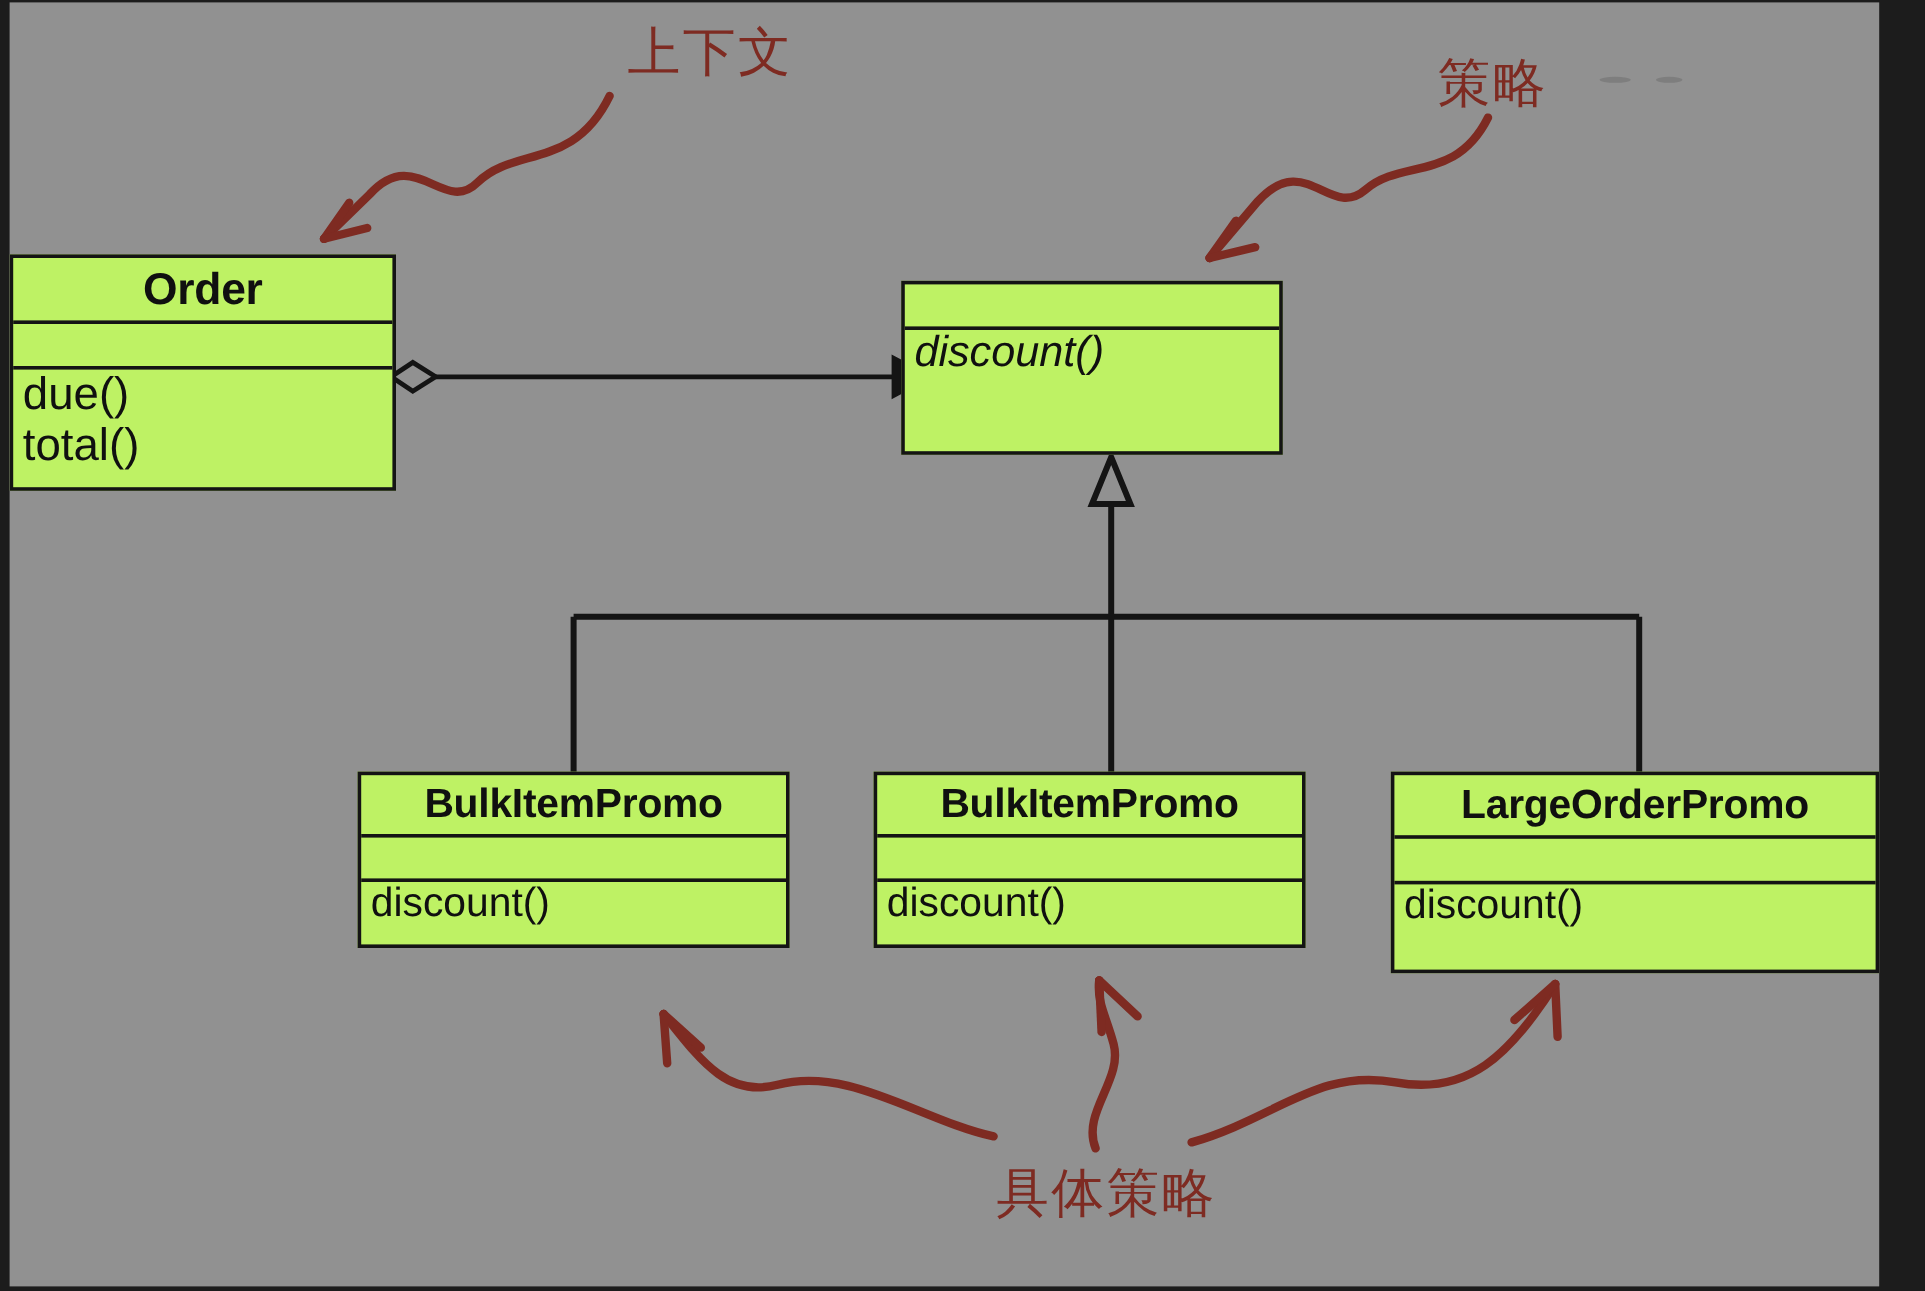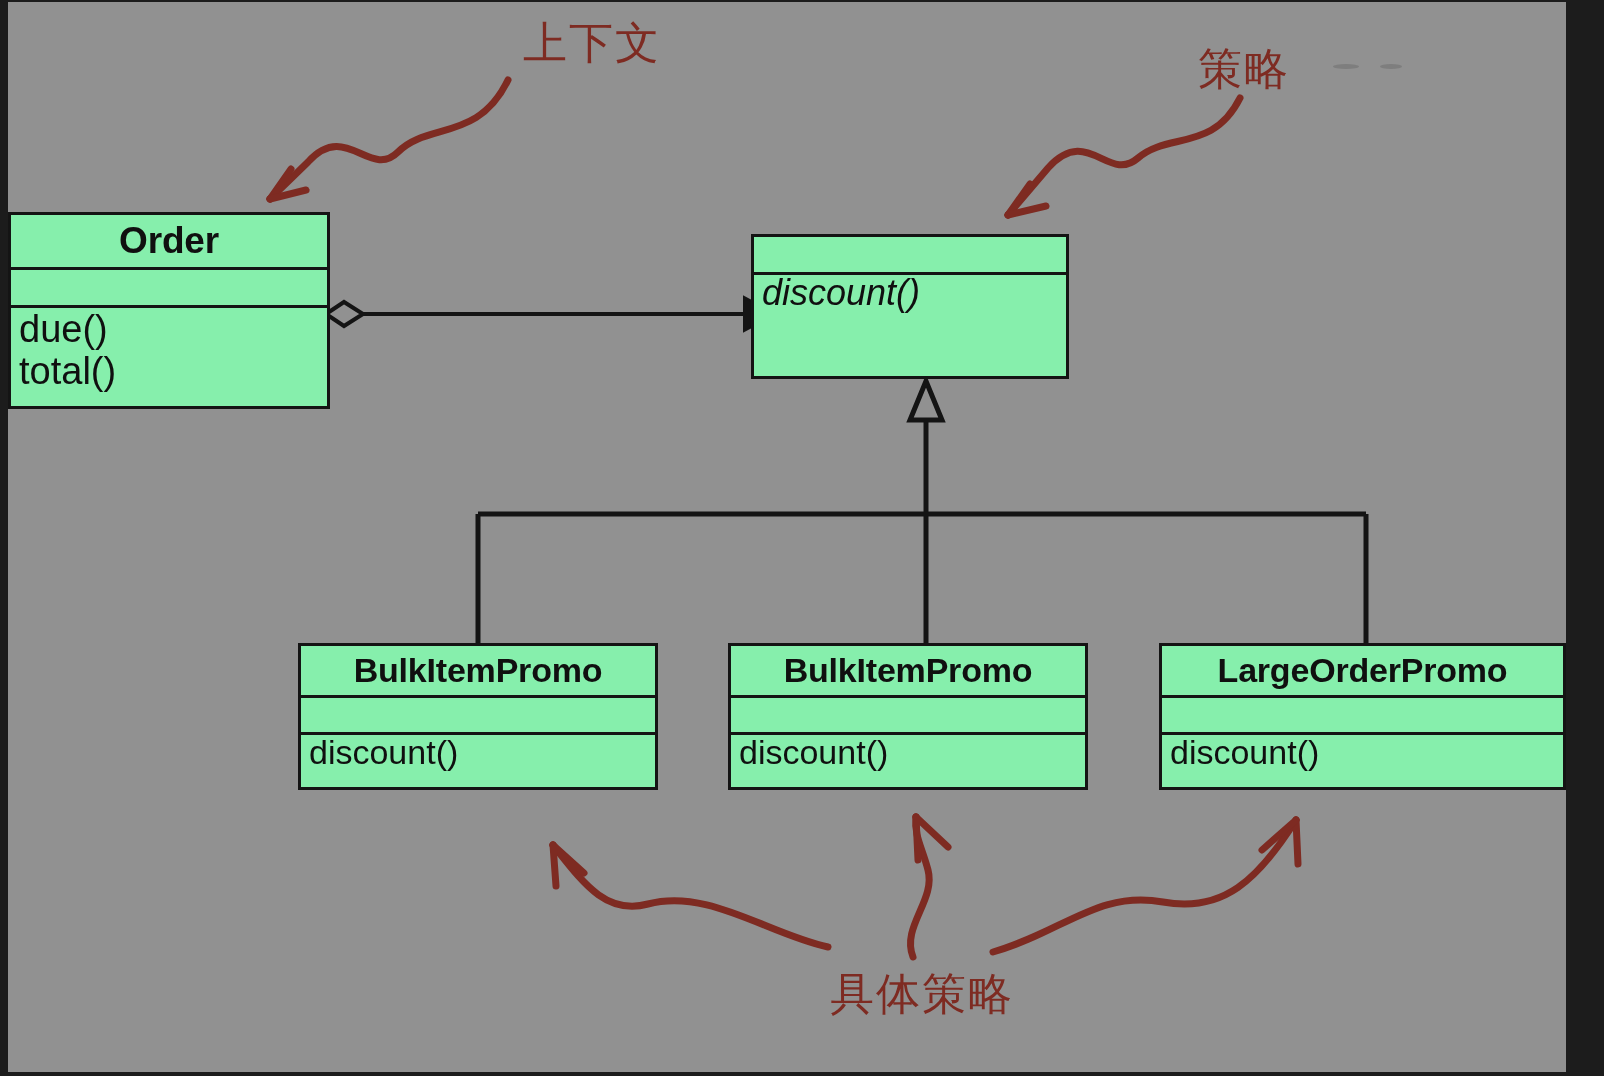--- a/index.html
+++ b/index.html
@@ -31,21 +31,21 @@
     top: 0;
     width: 1558px;
     height: 1070px;
   }
 
   
   .uml-box {
     position: absolute;
     box-sizing: border-box;
     border: 3px solid #141414;
-    background: #86efac;
+    background: #bef264;
     display: flex;
     flex-direction: column;
   }
   .uml-name {
     box-sizing: border-box;
     border-bottom: 3px solid #141414;
     text-align: center;
     font-weight: bold;
     color: #101010;
     letter-spacing: -0.2px;
@@ -85,21 +85,21 @@
   #box-promotion .uml-attrs { height: 38px; }
   #box-promotion .uml-ops { height: 53px; font-size: 36px; }
 
   
   .sub-box .uml-name { height: 53px; font-size: 34px; }
   .sub-box .uml-attrs { height: 38px; }
   .sub-box .uml-ops { height: 53px; font-size: 34px; }
 
   #box-fidelity { left: 290px; top: 641px; width: 360px; height: 147px; }
   #box-bulk { left: 720px; top: 641px; width: 360px; height: 147px; justify-content: space-between; }
-  #box-large { left: 1151px; top: 641px; width: 407px; height: 147px; }
+  #box-large { left: 1151px; top: 641px; width: 407px; height: 168px; }
 
   
   .annot {
     position: absolute;
     color: #7e2b22;
     font-size: 44px;
     font-family: "DejaVu Sans", sans-serif;
     white-space: nowrap;
     letter-spacing: 2px;
   }

